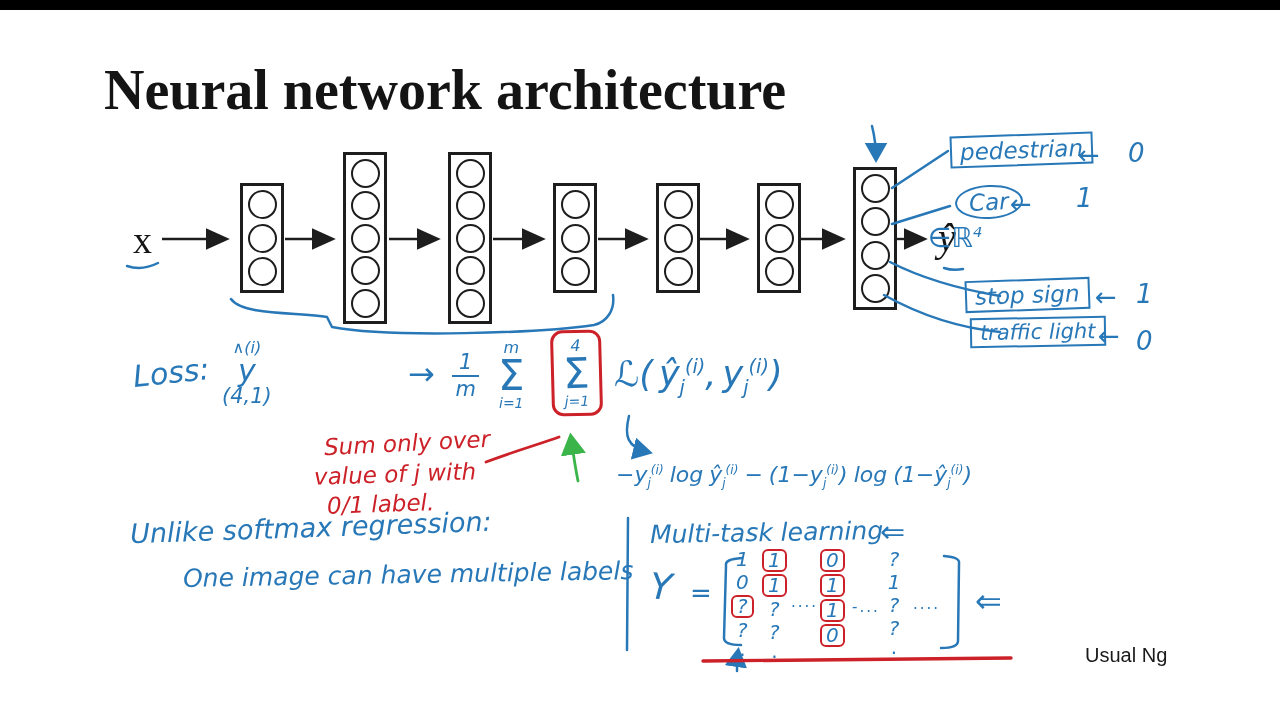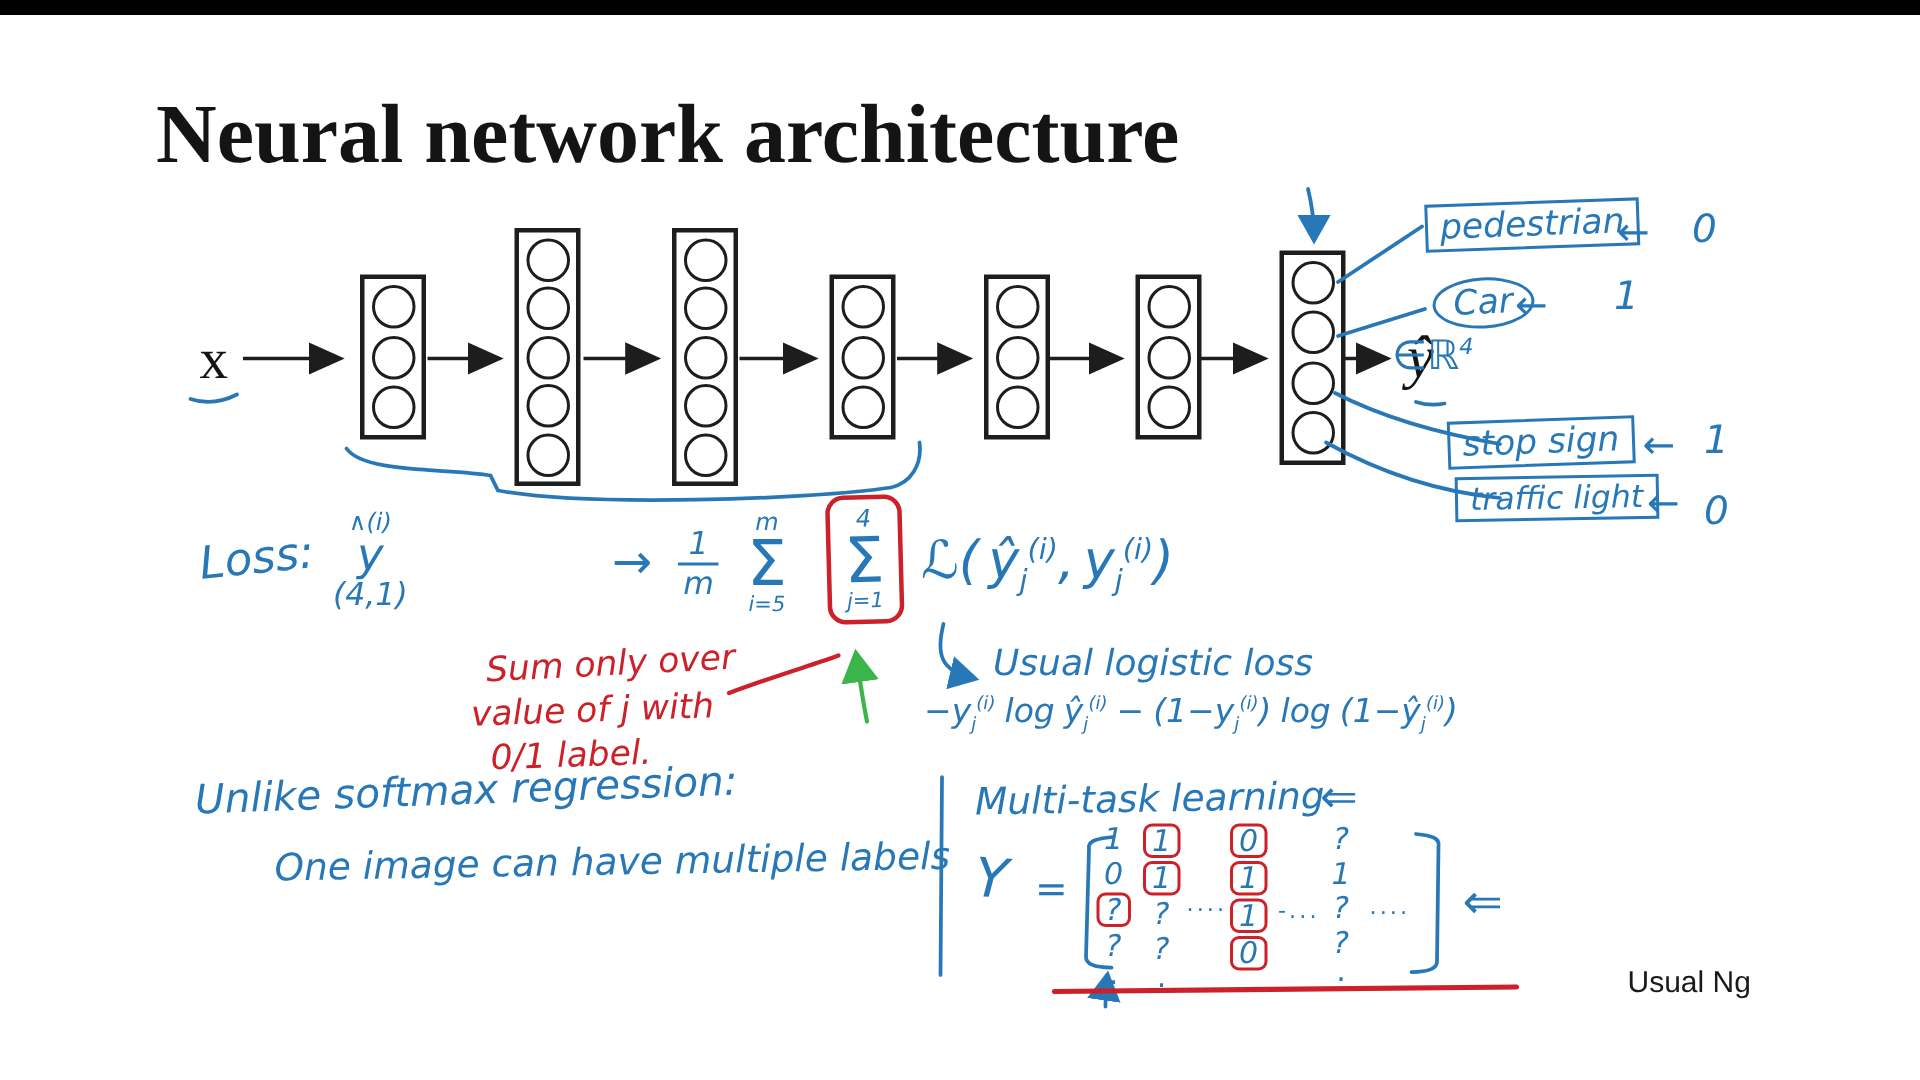--- a/index.html
+++ b/index.html
@@ -167,36 +167,35 @@
     <span style="font-size:21px">(4,1)</span>
   </div>
   <span class="abs hw" style="left:408px;top:355px;font-size:32px">→</span>
   <div class="abs hw stack" style="left:452px;top:352px">
     <span class="frac-num">1</span>
     <span class="frac-den">m</span>
   </div>
   <div class="abs hw stack" style="left:498px;top:340px">
     <span class="sum-top">m</span>
     <span class="sum-sym">Σ</span>
-    <span class="sum-bot">i=5</span>
+    <span class="sum-bot">i=1</span>
   </div>
   <div class="abs" style="left:551px;top:330px">
     <div class="stack hw sum-redbox">
       <span class="sum-top">4</span>
       <span class="sum-sym">Σ</span>
       <span class="sum-bot">j=1</span>
     </div>
   </div>
   <span class="abs hw formula" style="left:614px;top:354px;font-size:35px"><span>ℒ</span><span>(</span><span class="sp"></span><span><span>ŷ</span><sub>j</sub><sup>(i)</sup></span><span>,</span><span class="sp"></span><span><span>y</span><sub>j</sub><sup>(i)</sup></span><span>)</span></span>
 
   <span class="abs hw-red" style="left:324px;top:430px;font-size:23px;transform:rotate(-3deg)">Sum only over</span>
   <span class="abs hw-red" style="left:314px;top:461px;font-size:23px;transform:rotate(-2deg)">value of j with</span>
   <span class="abs hw-red" style="left:327px;top:491px;font-size:23px;transform:rotate(-2deg)">0/1 label.</span>
 
-  <span class="abs hw" style="left:662px;top:428px;font-size:24px">Usual logistic loss</span>
   <span class="abs hw formula" style="left:616px;top:462px;font-size:22px"><span>−</span><span><span>y</span><sub>j</sub><sup>(i)</sup></span><span class="sp"></span><span>log</span><span class="sp"></span><span><span>ŷ</span><sub>j</sub><sup>(i)</sup></span><span class="sp"></span><span>−</span><span class="sp"></span><span>(1−</span><span><span>y</span><sub>j</sub><sup>(i)</sup></span><span>)</span><span class="sp"></span><span>log</span><span class="sp"></span><span>(1−</span><span><span>ŷ</span><sub>j</sub><sup>(i)</sup></span><span>)</span></span>
 
   <span class="abs hw" style="left:130px;top:512px;font-size:27px;transform:rotate(-2deg)">Unlike softmax regression:</span>
   <span class="abs hw" style="left:183px;top:560px;font-size:25px;transform:rotate(-1deg)">One image can have multiple labels</span>
 
   <span class="abs hw" style="left:650px;top:518px;font-size:25px;transform:rotate(-1deg)">Multi-task learning</span>
   <span class="abs hw" style="left:880px;top:514px;font-size:30px">⇐</span>
   <span class="abs hw" style="left:650px;top:566px;font-size:36px;transform:rotate(4deg)">Y</span>
   <span class="abs hw" style="left:690px;top:578px;font-size:26px">=</span>
   <div id="matrix-cols">

